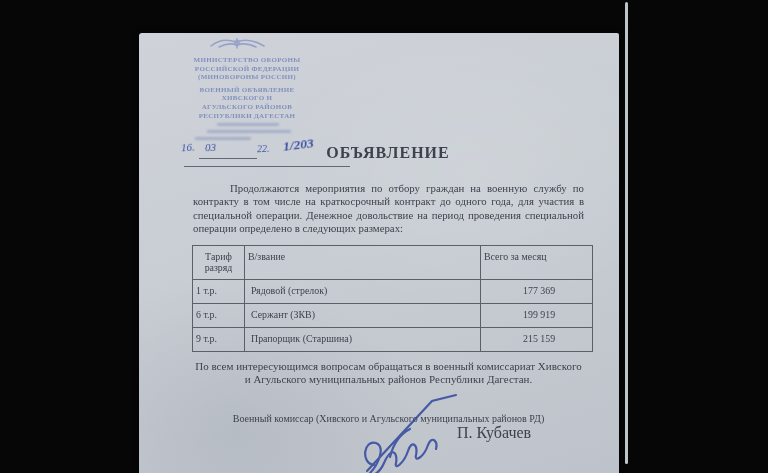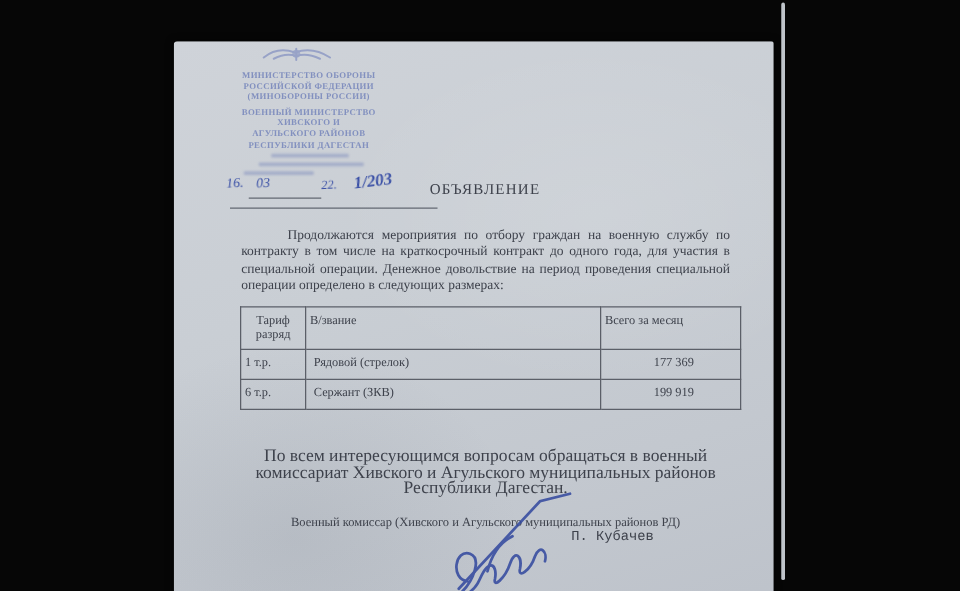--- a/index.html
+++ b/index.html
@@ -47,21 +47,21 @@
   .hw-day{left:42px;top:108px;transform:rotate(-4deg);}
   .hw-month{left:66px;top:108px;transform:rotate(-3deg);}
   .hw-year{left:118px;top:110px;font-size:10px;transform:rotate(-3deg);}
   .hw-number{left:144px;top:104px;font-size:13.5px;transform:rotate(-7deg);font-weight:bold;}
   .uline{position:absolute;height:1px;background:rgba(80,86,97,.85);}
   .u1{left:60px;top:125px;width:58px;}
   .u2{left:45px;top:133px;width:166px;}
   
   .doc-title{
     position:absolute;left:54px;top:111px;width:390px;
-    text-align:center;font-weight:normal;font-size:12px;
+    text-align:center;font-weight:bold;font-size:16px;
     letter-spacing:1px;color:#3e424c;
   }
   .para{
     position:absolute;left:54px;top:149px;width:391px;margin:0;
     font-size:10.8px;line-height:13.4px;color:#3e424c;
     text-align:justify;text-indent:37px;
   }
   
   .pay-table{
     position:absolute;left:53px;top:212px;width:400px;
@@ -76,29 +76,29 @@
     font-weight:normal;line-height:10.6px;
   }
   .pay-table th{text-align:left;height:21px;}
   .pay-table th.h1{text-align:center;}
   .pay-table td{height:11px;}
   .pay-table td.rank{padding-left:6px;white-space:pre-line;}
   .pay-table td.num{padding-left:42px;}
   
   .contact{
     position:absolute;left:54px;top:327px;width:391px;margin:0;
-    font-size:14px;line-height:12.6px;color:#3e424c;text-align:center;
+    font-size:11px;line-height:12.6px;color:#3e424c;text-align:center;
   }
   .sig-title{
     position:absolute;left:54px;top:380px;width:391px;margin:0;
     font-size:10px;color:#3e424c;text-align:center;
   }
   .sig-name{
     position:absolute;left:318px;top:391px;width:90px;margin:0;
-    font-size:11px;color:#3e424c;font-family:Liberation Mono, monospace;
+    font-size:16px;color:#3e424c;
   }
   .signature{position:absolute;left:205px;top:360px;filter:blur(.25px);}
 </style>
 </head>
 <body>
 
 <div class="photo">
 
   <svg class="emblem" width="58" height="19" viewBox="0 0 58 19">
     <g fill="none" stroke="#8693c2" stroke-width="1.6" stroke-linecap="round">
@@ -106,21 +106,21 @@
       <path d="M10 13 Q20 8 28 11 Q36 8 47 13"></path>
       <path d="M28 5 L28 14"></path>
     </g>
     <circle cx="28" cy="9" r="3.2" fill="#8693c2" opacity="0.8"></circle>
   </svg>
 
   <div class="stamp">
     <div class="stamp-line">МИНИСТЕРСТВО ОБОРОНЫ</div>
     <div class="stamp-line">РОССИЙСКОЙ ФЕДЕРАЦИИ</div>
     <div class="stamp-line">(МИНОБОРОНЫ РОССИИ)</div>
-    <div class="stamp-line gap">ВОЕННЫЙ МИНИСТЕРСТВО</div>
+    <div class="stamp-line gap">ВОЕННЫЙ ОБЪЯВЛЕНИЕ</div>
     <div class="stamp-line">ХИВСКОГО И</div>
     <div class="stamp-line">АГУЛЬСКОГО РАЙОНОВ</div>
     <div class="stamp-line">РЕСПУБЛИКИ ДАГЕСТАН</div>
   </div>
   <div class="fineprint fp1"></div>
   <div class="fineprint fp2"></div>
   <div class="fineprint fp3"></div>
 
   <span class="hw hw-day">16.</span>
   <span class="hw hw-month">03</span>
@@ -150,20 +150,25 @@
       <tr>
         <td>1 т.р.</td>
         <td class="rank">Рядовой (стрелок)</td>
         <td class="num">177 369</td>
       </tr>
       <tr>
         <td>6 т.р.</td>
         <td class="rank">Сержант (ЗКВ)</td>
         <td class="num">199 919</td>
       </tr>
+      <tr>
+        <td>9 т.р.</td>
+        <td class="rank">Прапорщик (Старшина)</td>
+        <td class="num">215 159</td>
+      </tr>
     </tbody>
   </table>
 
   <p class="contact">По всем интересующимся вопросам обращаться в военный комиссариат Хивского и Агульского муниципальных районов Республики Дагестан.</p>
 
   <p class="sig-title">Военный комиссар (Хивского и Агульского муниципальных районов РД)</p>
   <p class="sig-name">П. Кубачев</p>
 
   <svg class="signature" width="128" height="84" viewBox="0 0 128 84">
     <g fill="none" stroke="#31479e" stroke-width="2.2" stroke-linecap="round" opacity="0.85">

